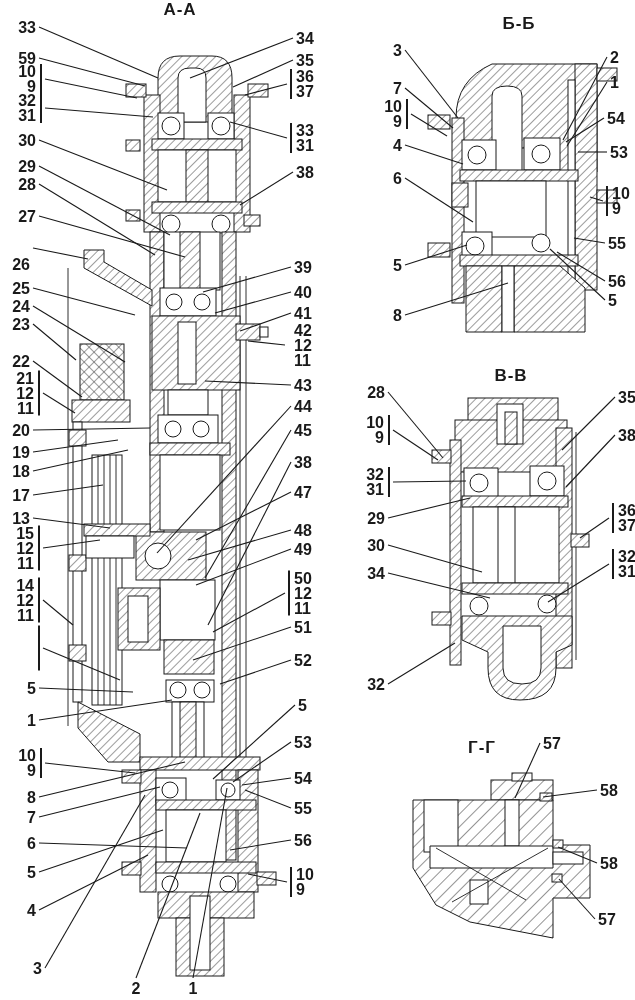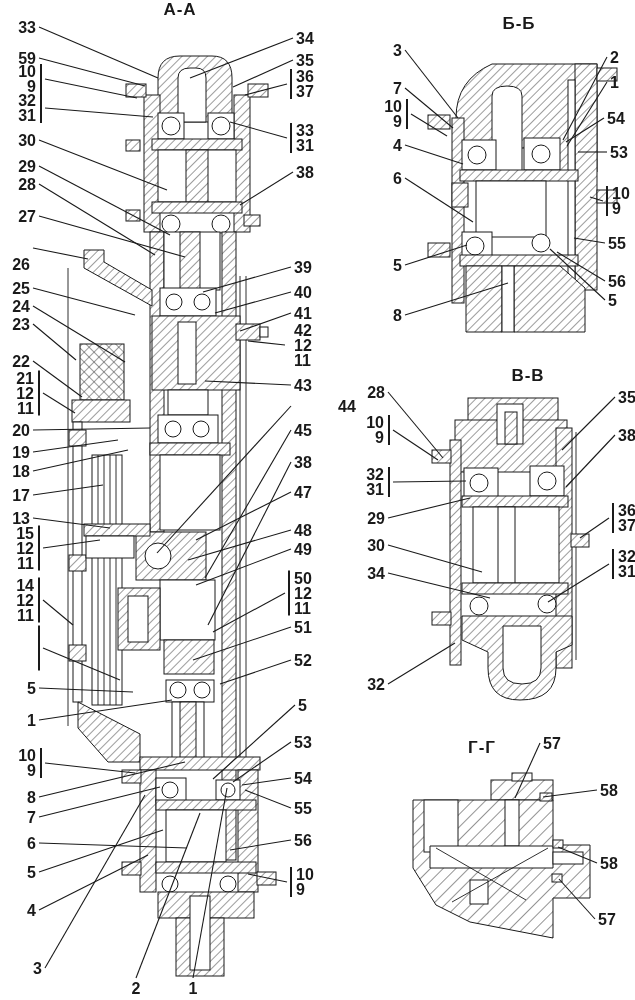--- a/index.html
+++ b/index.html
@@ -533,21 +533,21 @@
         <div>42</div>
         <div>12</div>
         <div>11</div>
       </div>
     </div>
     <div class="callout callout-right" style="top: 385px; left: 294px;">
       <div class="callout-texts">
         <div>43</div>
       </div>
     </div>
-    <div class="callout callout-right" style="top: 406px; left: 294px; margin-left: 44px;">
+    <div class="callout callout-right" style="top: 406px; left: 294px;">
       <div class="callout-texts">
         <div>44</div>
       </div>
     </div>
     <div class="callout callout-right" style="top: 430px; left: 294px;">
       <div class="callout-texts">
         <div>45</div>
       </div>
     </div>
     <div class="callout callout-right" style="top: 462px; left: 294px;">
@@ -693,21 +693,21 @@
     <div class="callout callout-right" style="top: 281px; left: 608px;">
       <div class="callout-texts">
         <div>56</div>
       </div>
     </div>
     <div class="callout callout-right" style="top: 300px; left: 608px;">
       <div class="callout-texts">
         <div>5</div>
       </div>
     </div>
-    <div class="view-title" style="left: 528px; top: 376px;">В-В</div>
+    <div class="view-title" style="left: 511px; top: 376px;">В-В</div>
     <div class="callout callout-left" style="top: 392px; right: 250px;">
       <div class="callout-texts">
         <div>28</div>
       </div>
     </div>
     <div class="callout callout-left" style="top: 430px; right: 245px;">
       <div class="callout-texts">
         <div>10</div>
         <div>9</div>
       </div>

